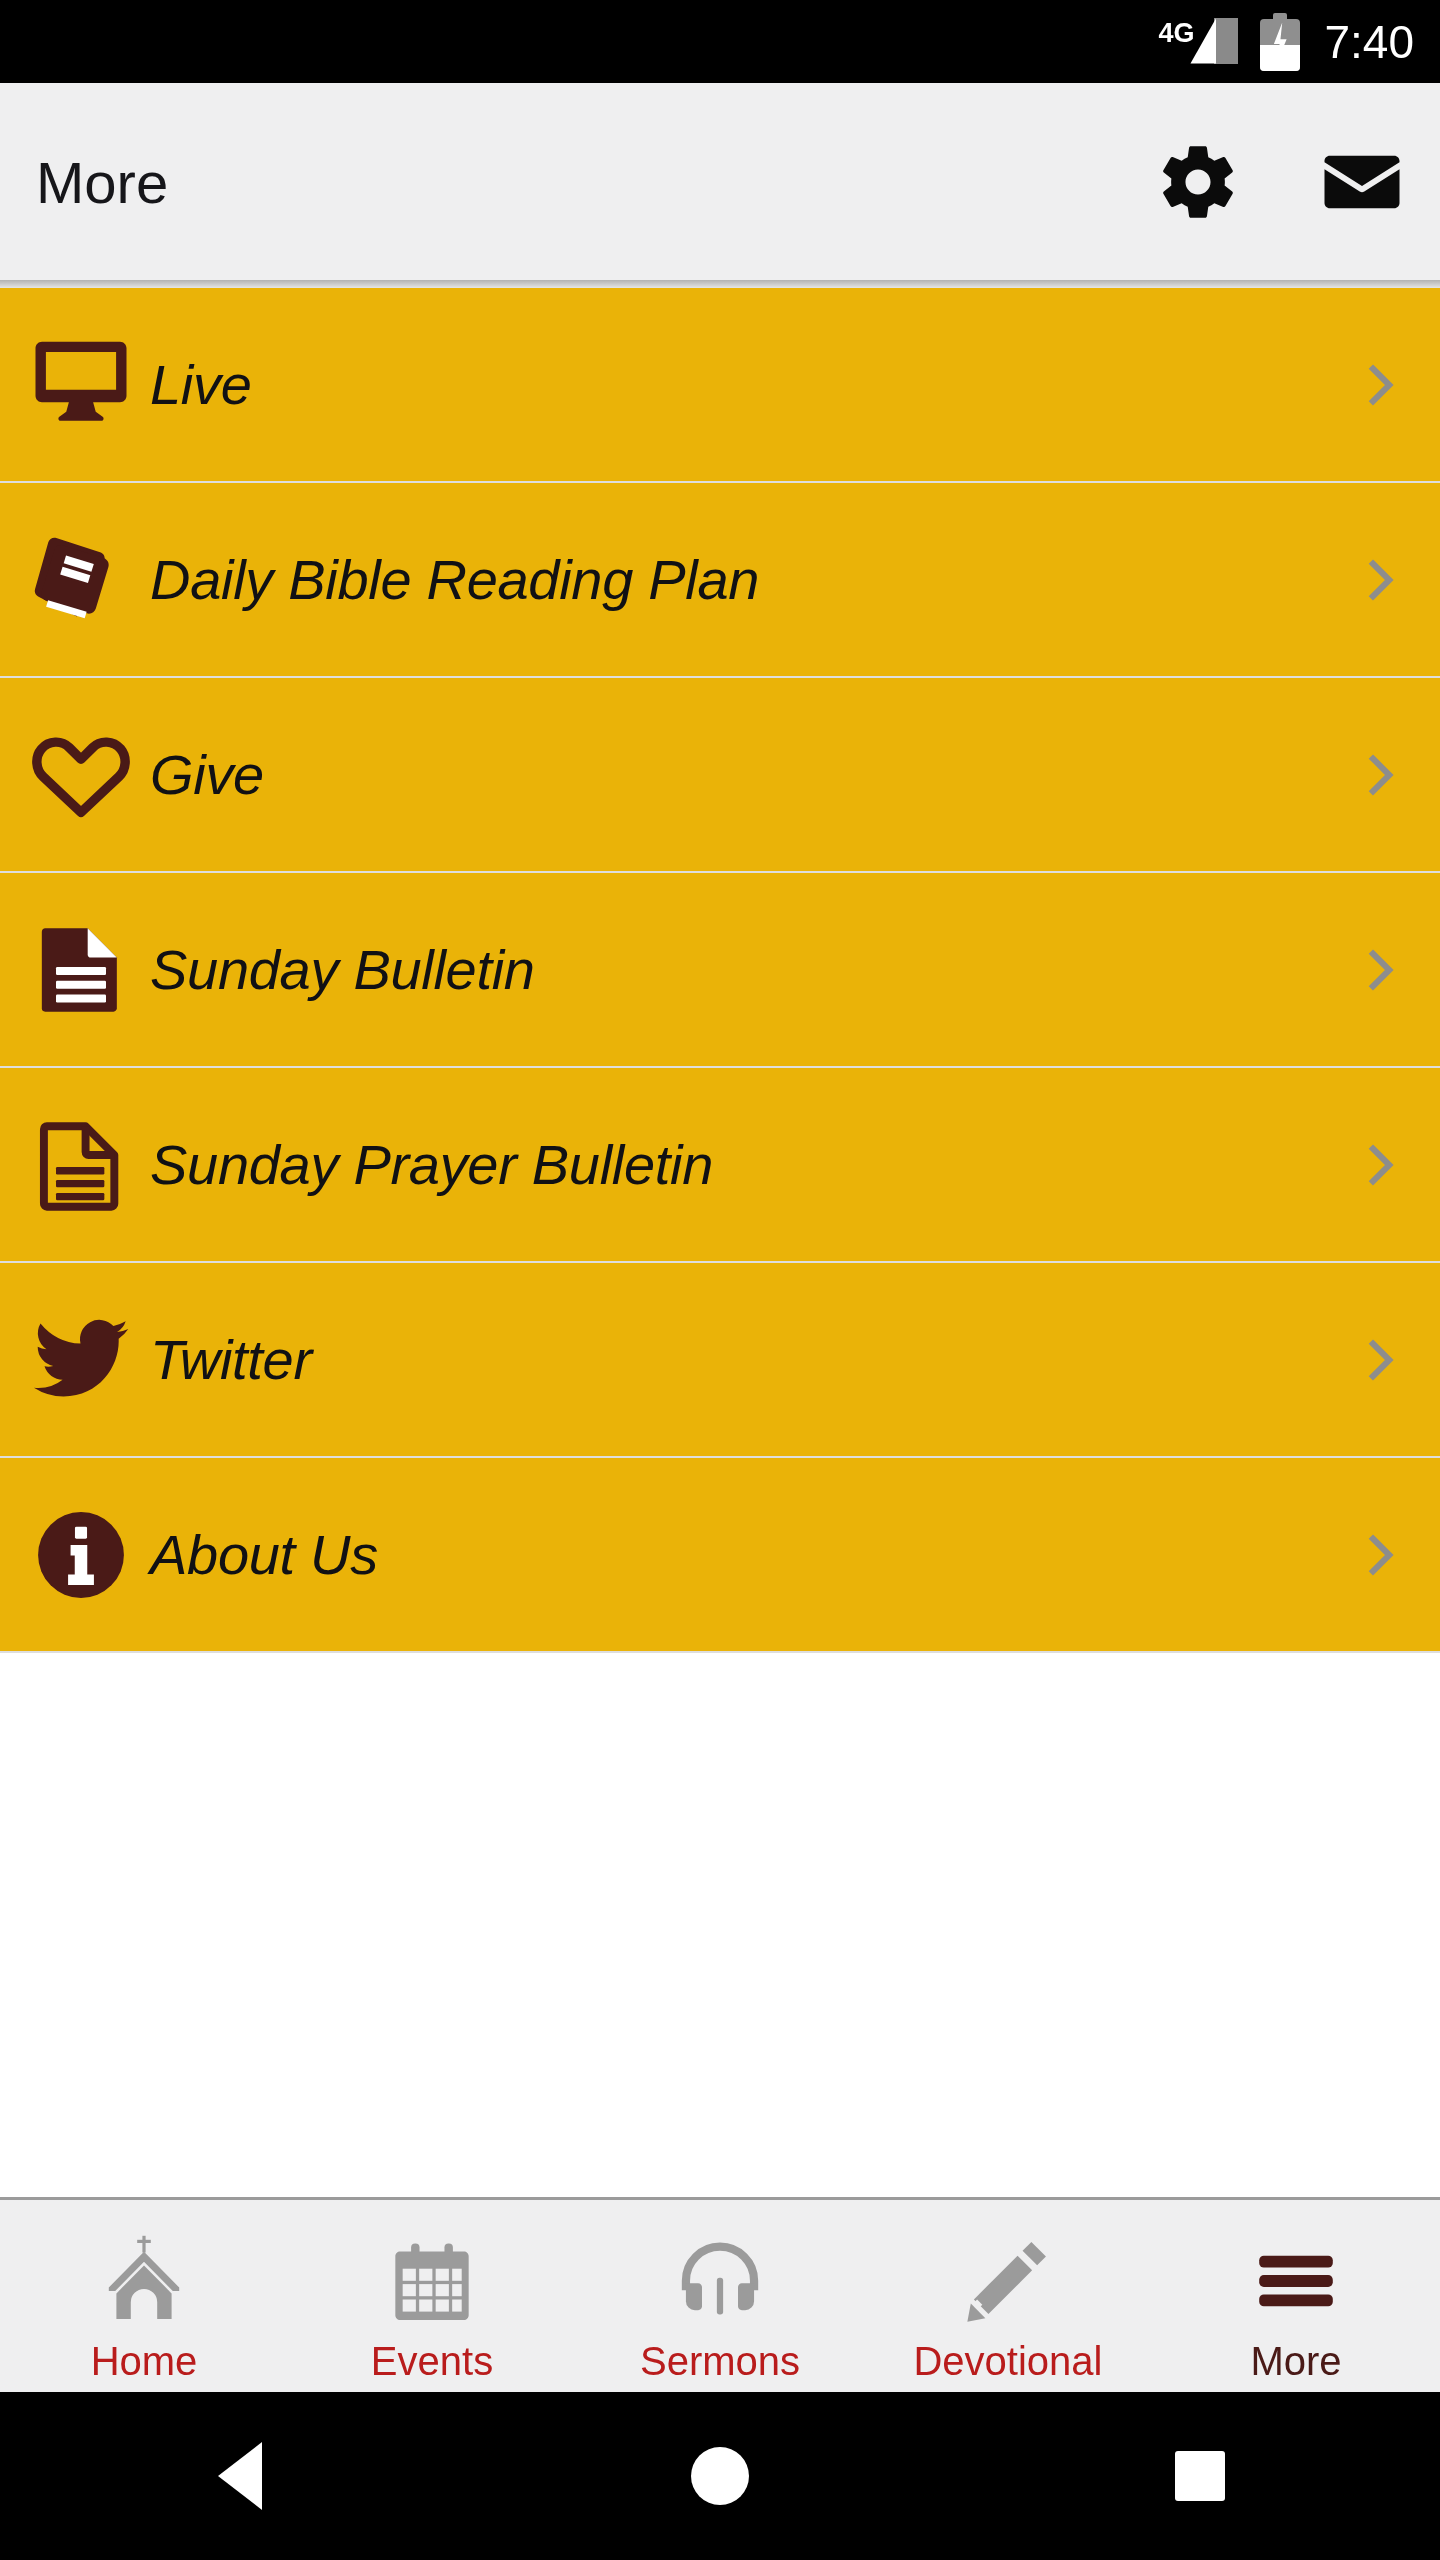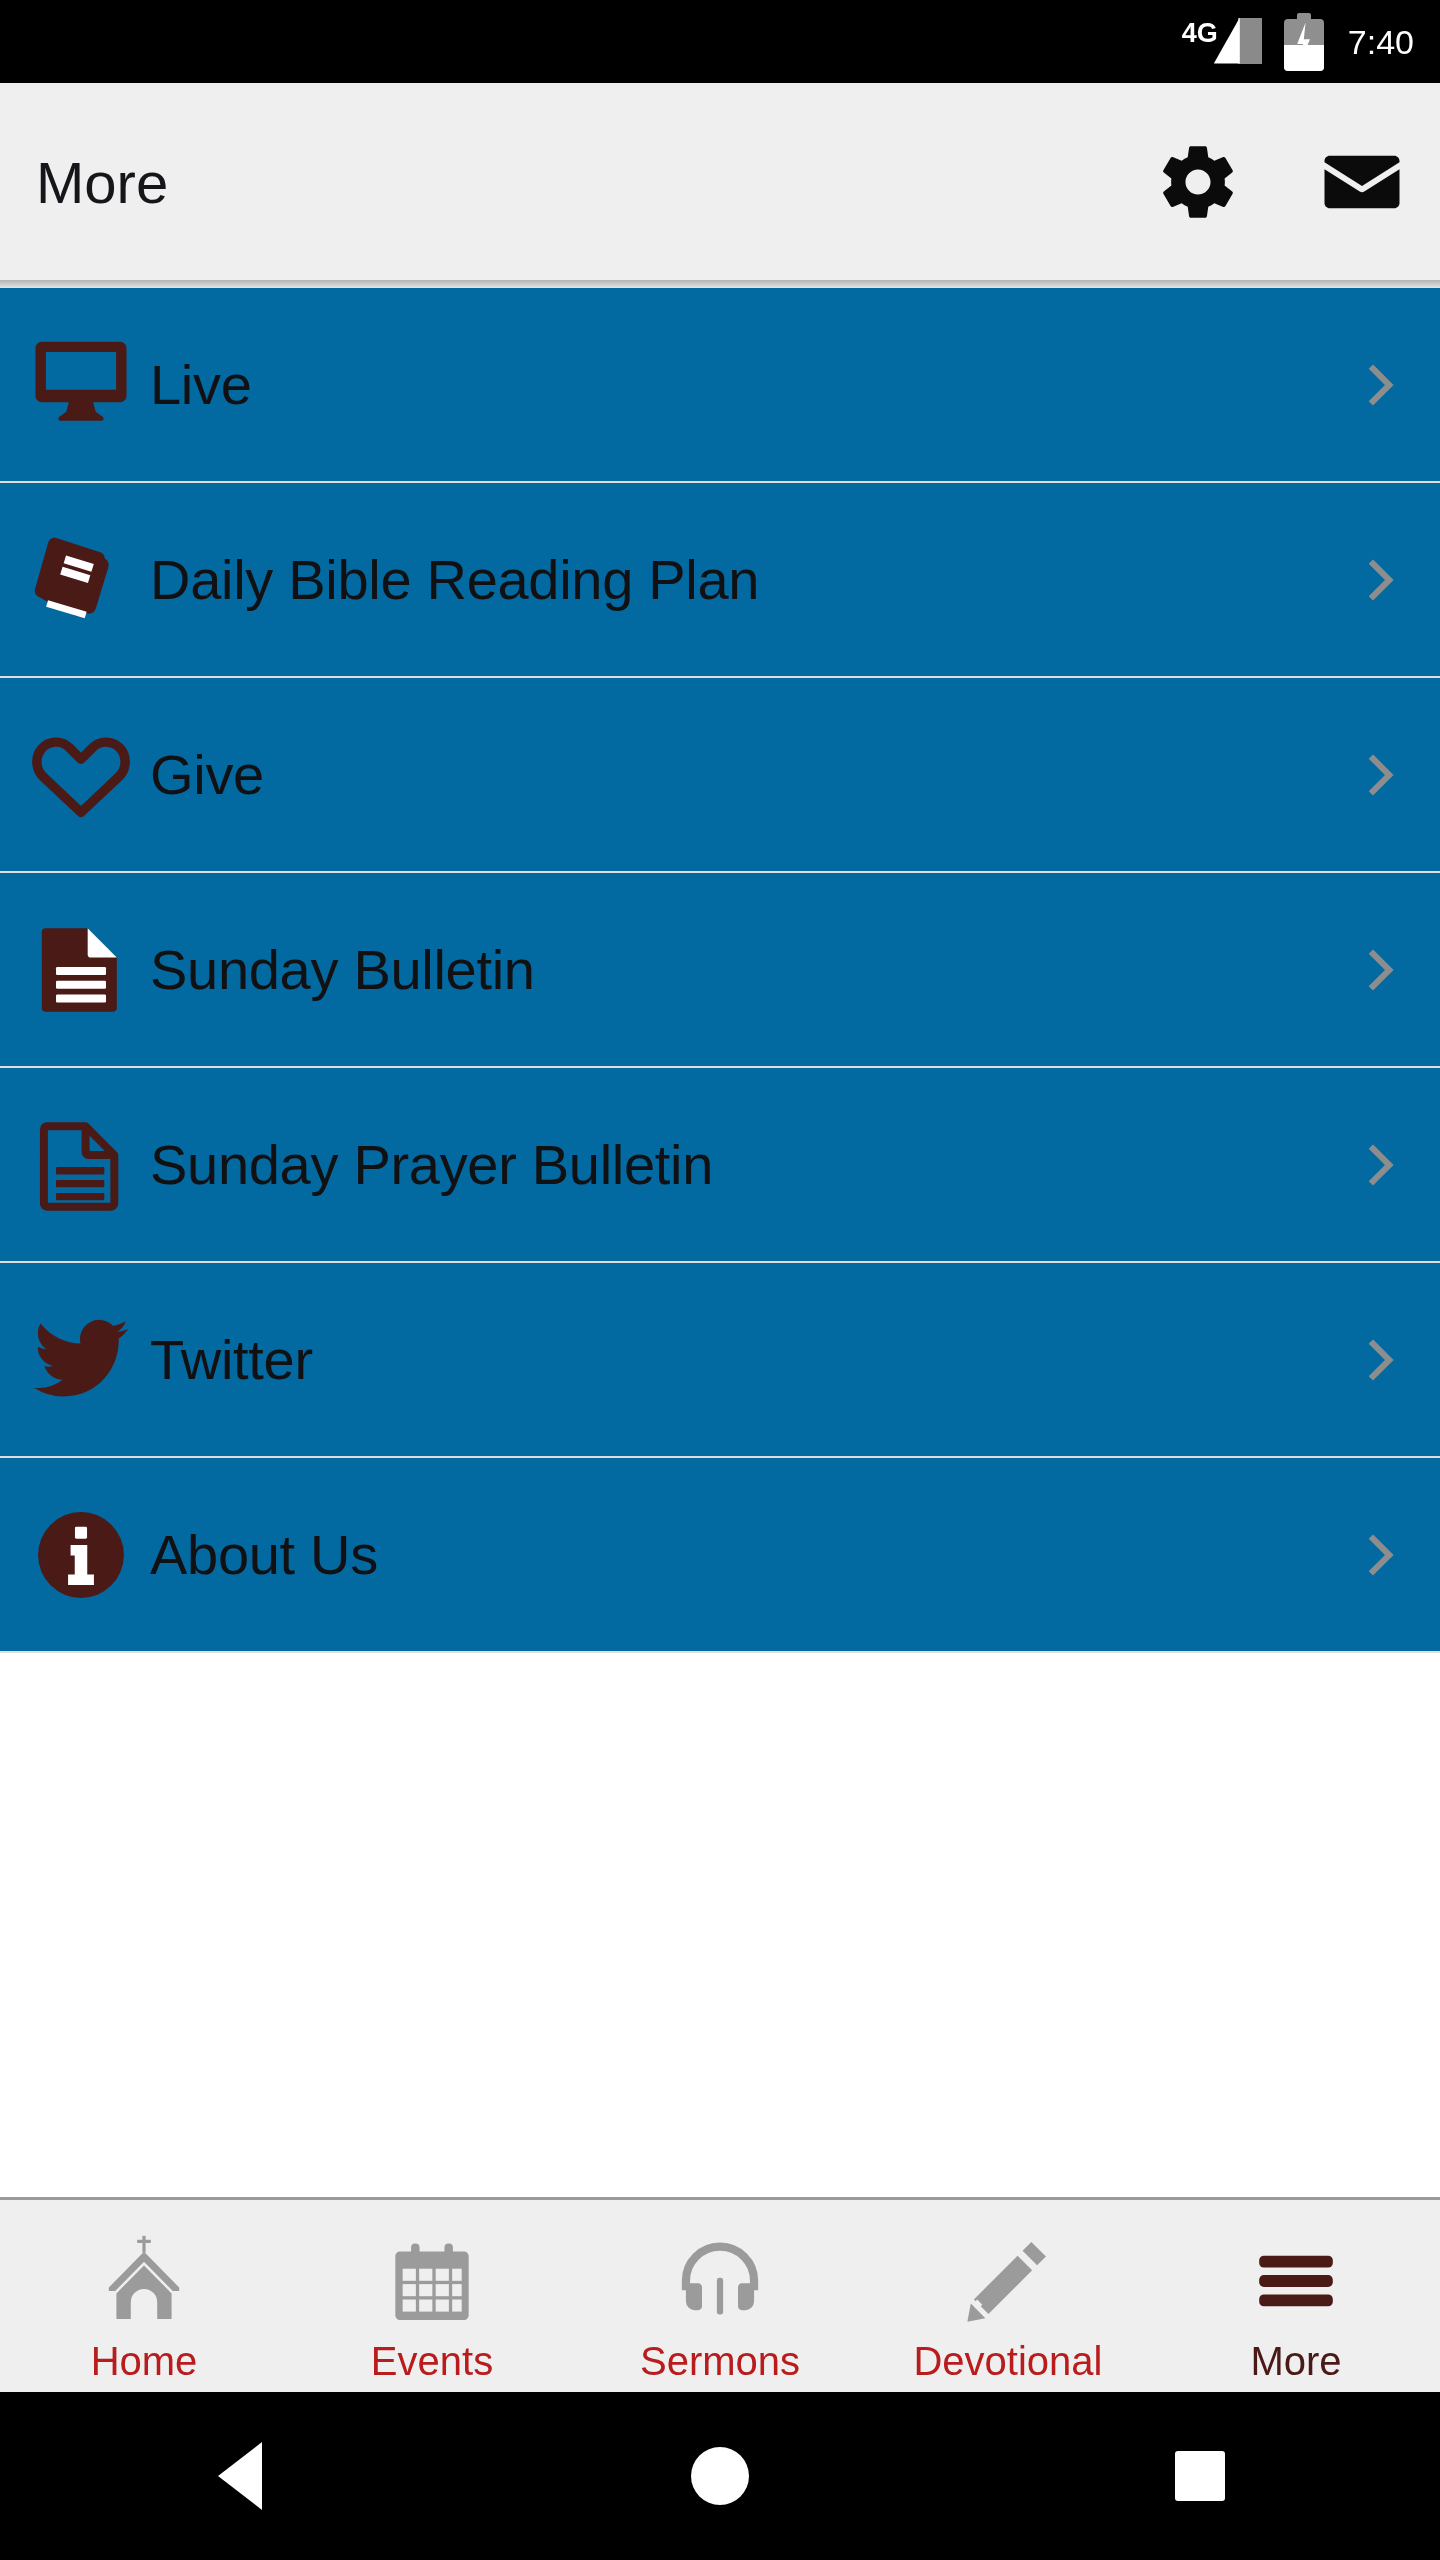--- a/index.html
+++ b/index.html
@@ -42,21 +42,21 @@
   .sb-batt .fill{
     position:absolute; left:0; top:32px; width:40px; height:26px;
     background:#ffffff; border-radius:0 0 4px 4px;
   }
   .sb-batt .bolt{
     position:absolute; left:9px; top:10px; width:22px; height:40px;
     background:#ffffff;
     clip-path:polygon(58% 0,20% 54%,46% 54%,34% 100%,78% 42%,50% 42%);
   }
   .sb-time{
-    color:#fff; font-size:34px; line-height:1;
+    color:#fff; font-size:46px; line-height:1;
     font-family:"Liberation Sans", sans-serif; letter-spacing:0px;
   }
 
   
   .header{
     position:absolute; top:83px; left:0; width:1440px; height:197px;
     background:#efeff0; display:flex; align-items:center;
   }
   .header-title{
     position:absolute; left:36px; top:50%; transform:translateY(-50%);
@@ -71,21 +71,21 @@
   .header-shadow{
     position:absolute; top:280px; left:0; width:1440px; height:12px;
     background:linear-gradient(to bottom, rgba(0,0,0,0.30), rgba(0,0,0,0));
   }
 
   
   .list{ position:absolute; top:288px; left:0; width:1440px; }
   .row{
     position:relative; width:1440px; height:195px;
     display:flex; align-items:center;
-    border-bottom:2px solid #dedede; background:#0369a1;
+    border-bottom:2px solid #dedede; background:#eab308;font-style:italic;
   }
   .row-icon{
     width:150px; min-width:150px; height:195px;
     display:flex; align-items:center; justify-content:center;
     padding-left:12px;
   }
   .row-label{
     flex:1; font-size:56px; color:#111114;
     font-family:"Liberation Sans", sans-serif; letter-spacing:-0.3px;
   }

